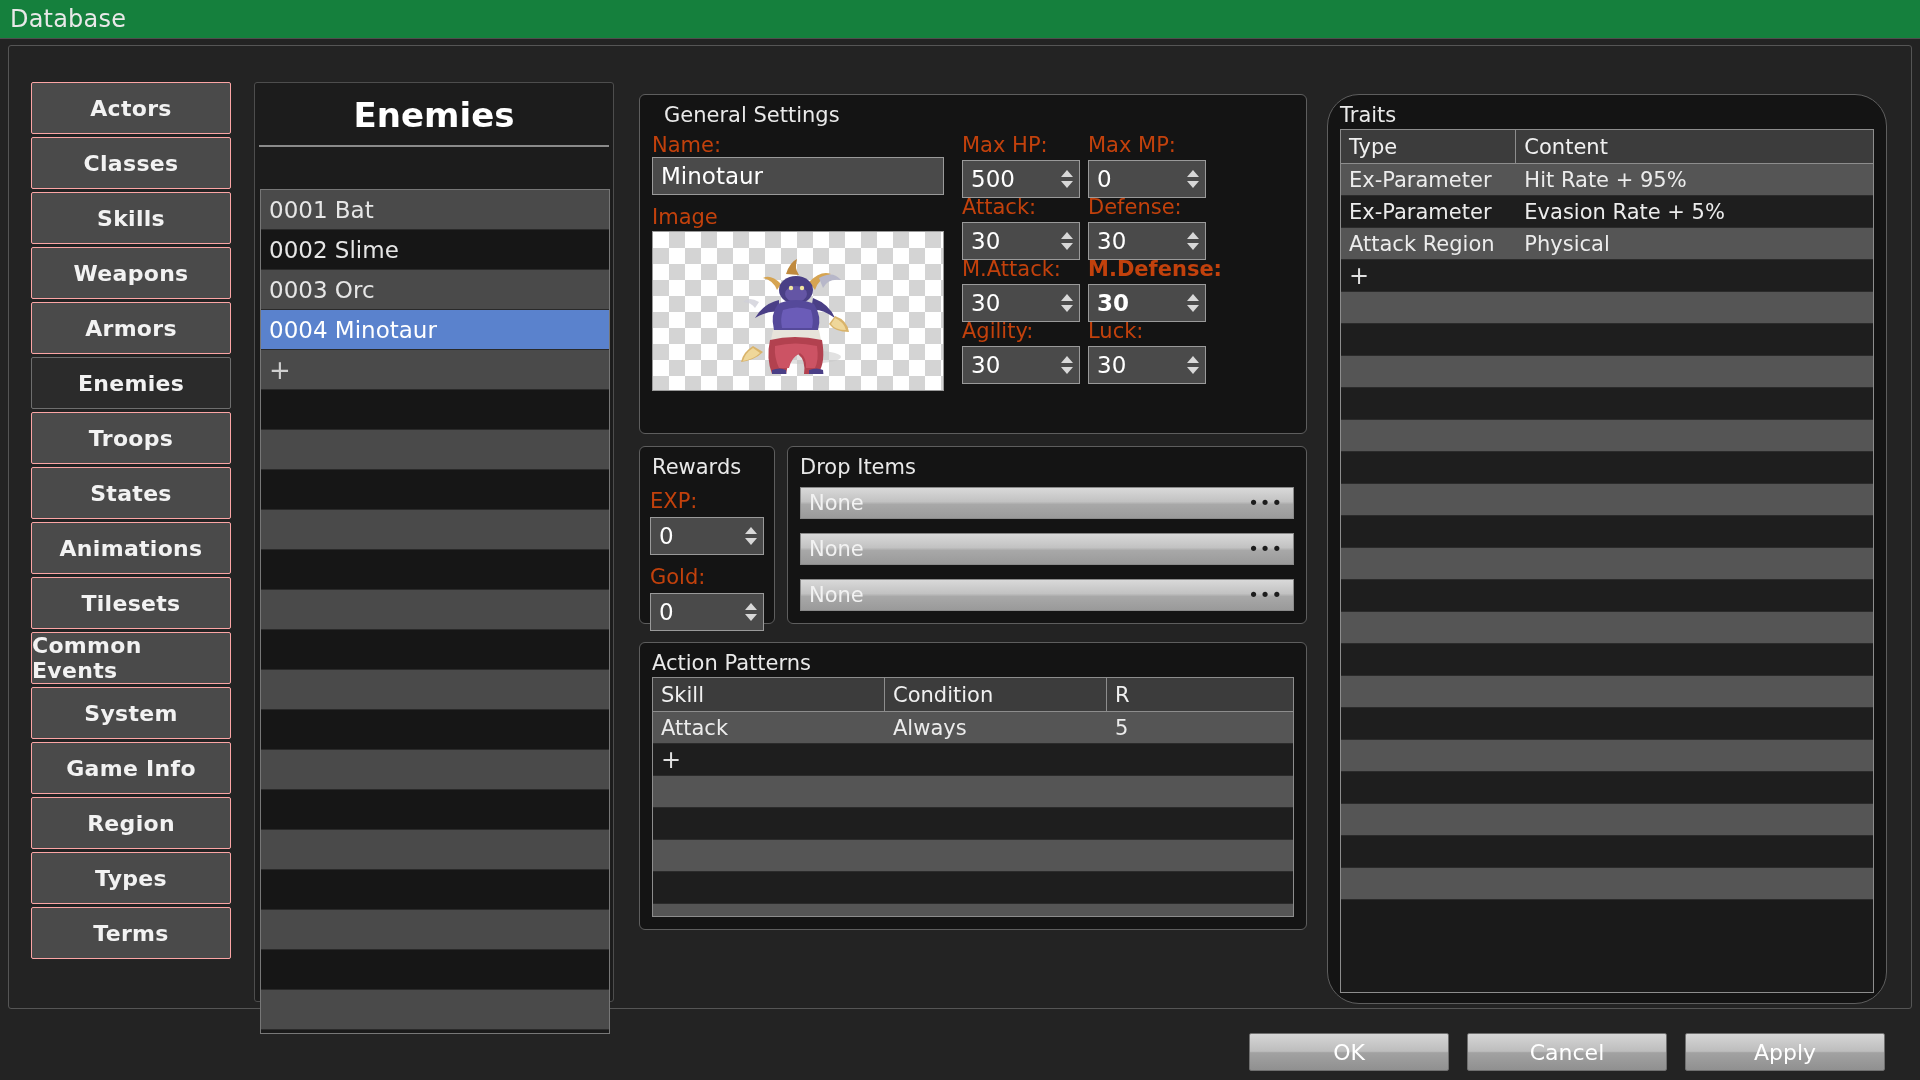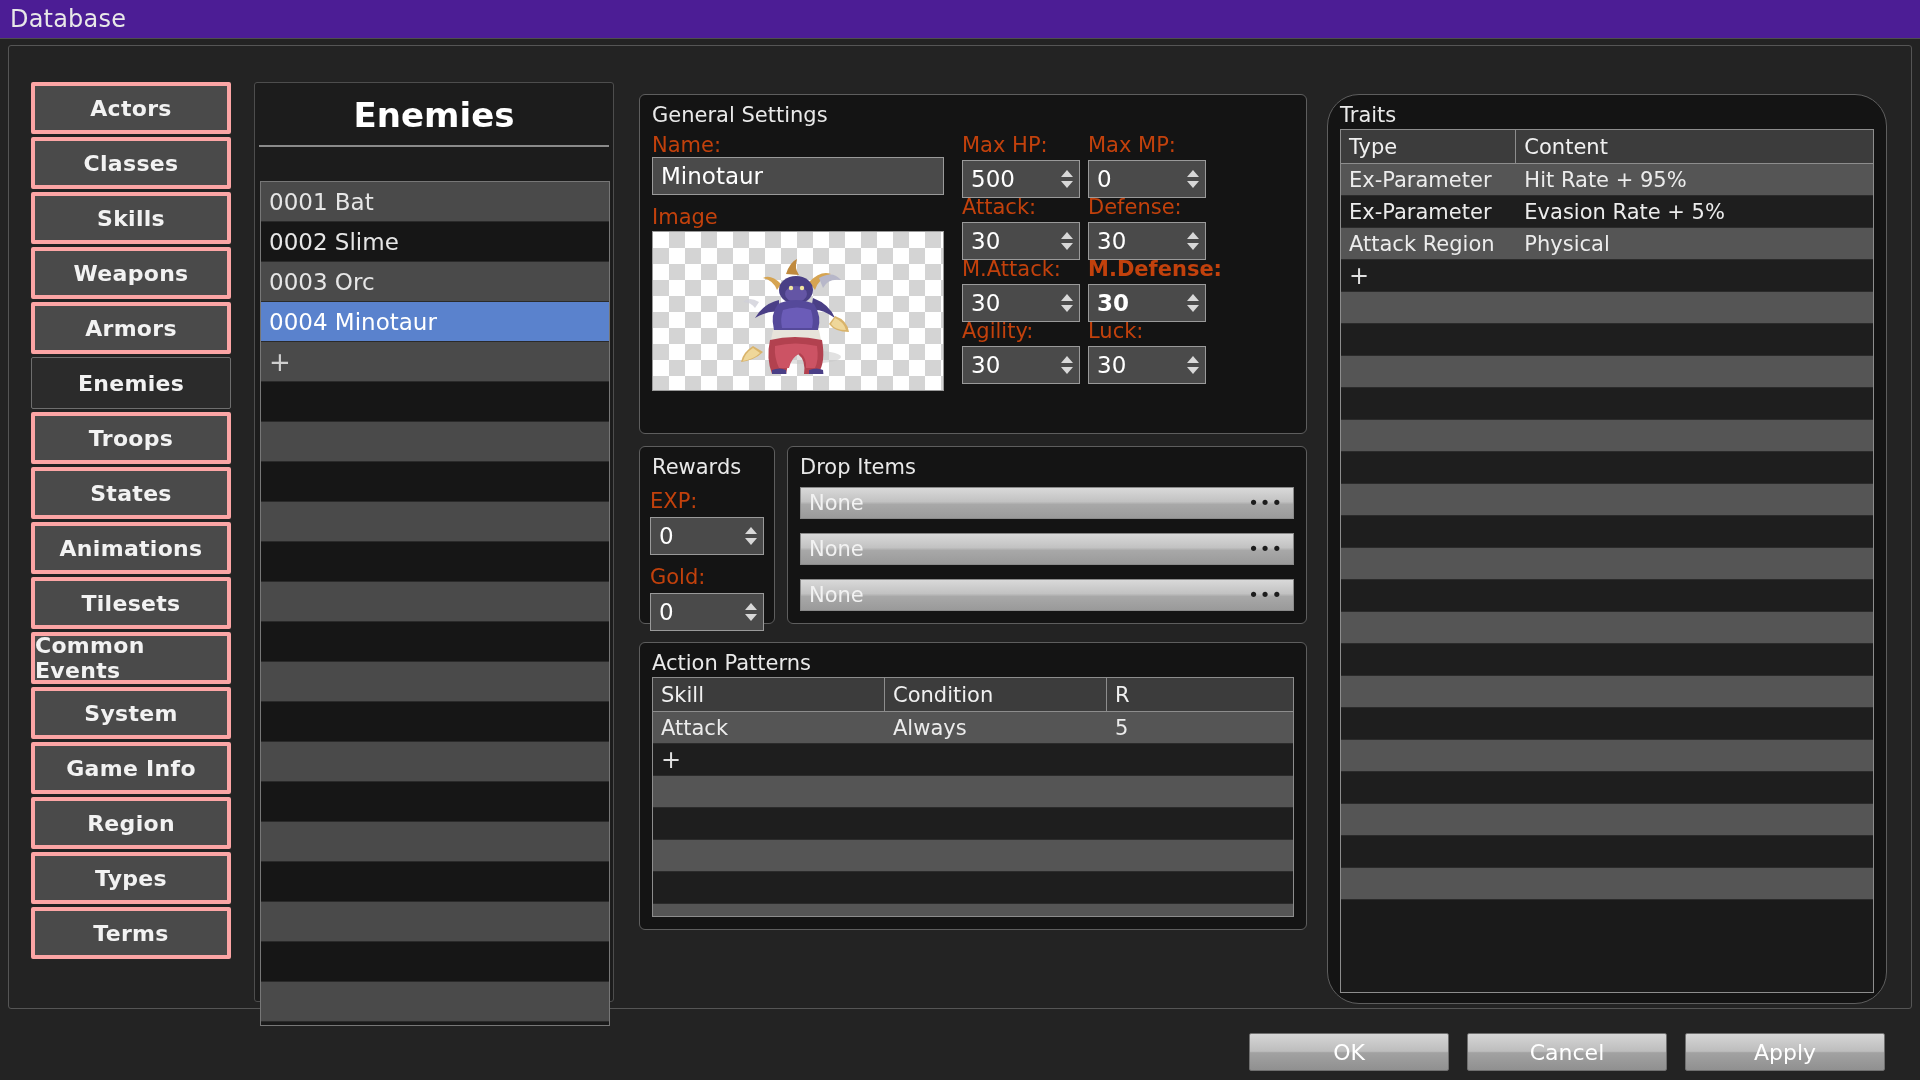--- a/index.html
+++ b/index.html
@@ -6,21 +6,21 @@
   html, body {
     width: 1920px; height: 1080px;
     background: #2e2e2e;
     font-family: "DejaVu Sans", sans-serif;
     overflow: hidden;
   }
 
   
   #titlebar {
     height: 38px;
-    background: #4c1d95;
+    background: #15803d;
     display: flex; align-items: center;
     padding-left: 10px;
   }
   #titlebar .title {
     color: #e8e8e8; font-size: 24px; letter-spacing: .2px;
   }
 
   
   #dialog {
     position: absolute; left: 0; top: 38px;
@@ -38,21 +38,21 @@
   }
 
   
   #sidebar {
     position: absolute; left: 22px; top: 36px;
     width: 200px;
   }
   .tab {
     height: 52px;
     background: #4a4a4a;
-    border: 4px solid #fca5a5;
+    border: 1px solid #fca5a5;
     border-radius: 2px;
     margin-bottom: 3px;
     display: flex; align-items: center; justify-content: center;
     color: #f2f2f2; font-size: 22px; font-weight: bold;
     letter-spacing: .3px;
     cursor: pointer;
   }
   .tab.selected {
     background: #2b2b2b;
     border: 1px solid #6e6e6e;
@@ -70,21 +70,21 @@
     text-align: center;
     color: #ffffff;
     font-size: 34px; font-weight: bold;
     padding: 12px 0 10px 0;
   }
   #list-title-rule {
     height: 2px; background: #8a8a8a;
     margin: 0 4px 12px 4px;
   }
   #list-box {
-    position: absolute; left: 5px; top: 98px;
+    position: absolute; left: 5px; top: 106px;
     width: 350px; height: 845px;
     border: 1px solid #777;
     background: #1a1a1a;
     overflow: hidden;
   }
   .list-row {
     height: 40px;
     display: flex; align-items: center;
     padding-left: 8px;
     color: #e6e6e6; font-size: 23px;
@@ -107,21 +107,21 @@
     background: #141414;
     border: 1px solid #5e5e5e;
     border-radius: 6px;
   }
   .group > .glabel {
     color: #e9e9e9;
     font-size: 21px;
     padding: 8px 0 6px 12px;
   }
 
-  #general { height: 340px; }
+  #general { height: 340px; padding-left: 12px; }
 
   .fieldlabel { color: #c2410c; font-size: 21px; }
 
   .textbox {
     background: #4a4a4a;
     border: 1px solid #9a9a9a;
     color: #ffffff;
     font-size: 23px;
     padding: 4px 8px;
     height: 38px;

